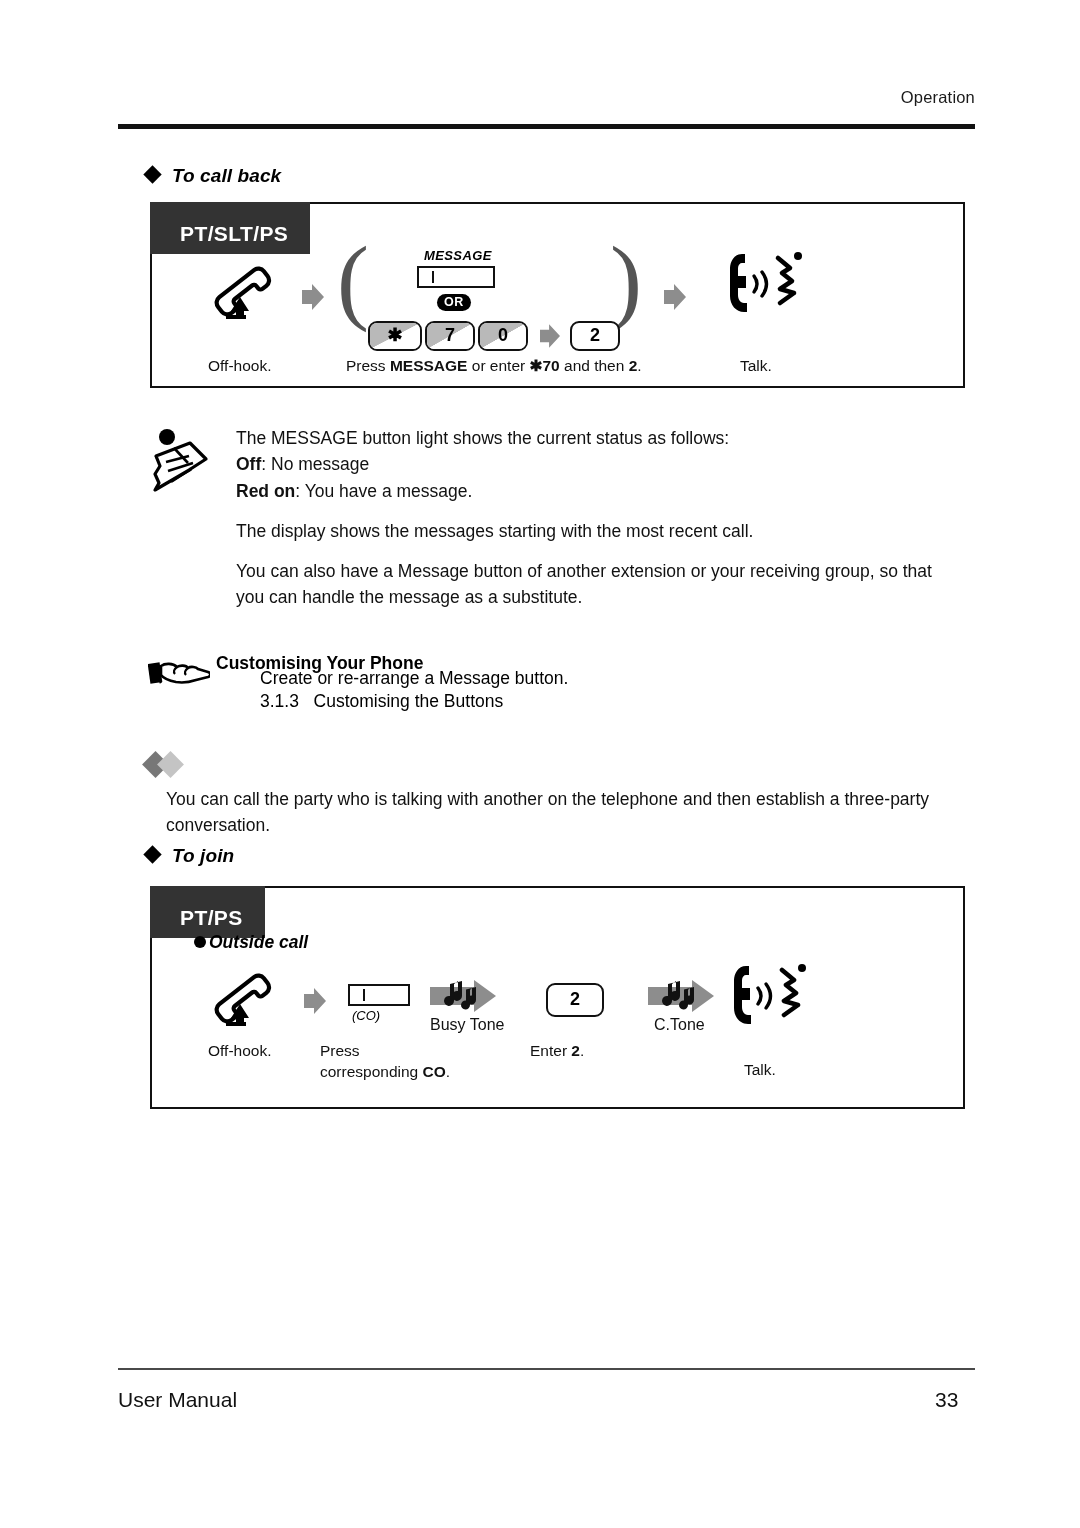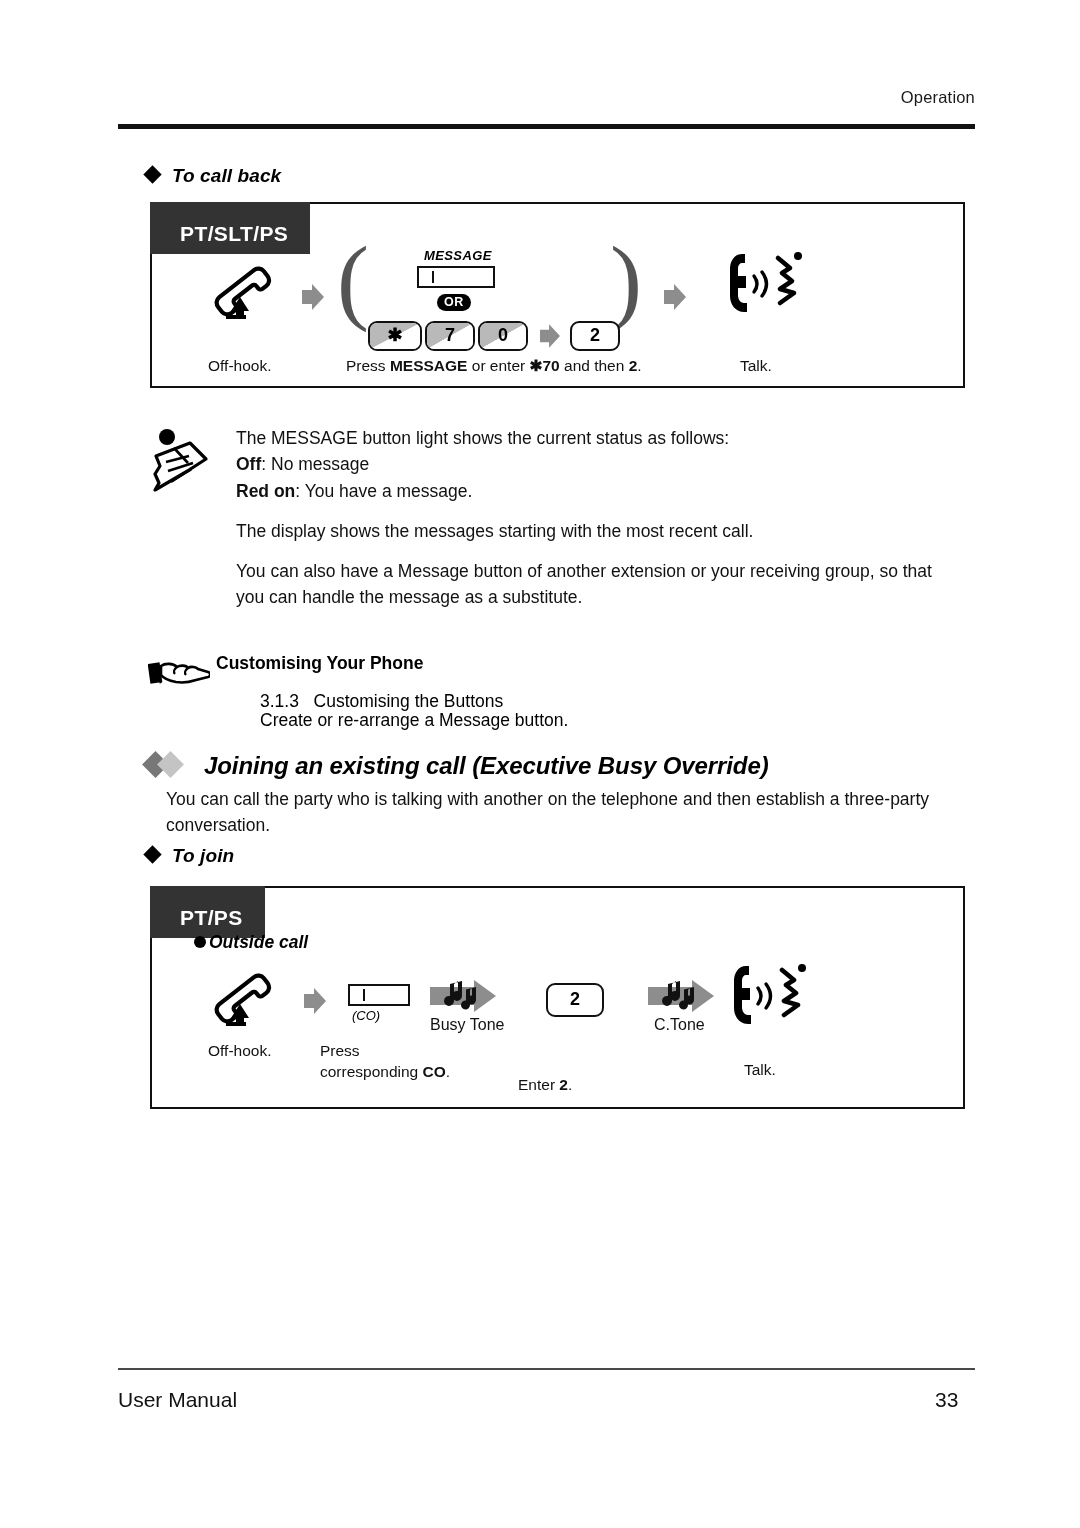--- a/index.html
+++ b/index.html
@@ -387,24 +387,24 @@
       <path d="M13,12 c4,-3 12,-3 16,1 c3,-2 9,-2 11,1 c3,-2 8,-1 10,1 l10,3 c3,1 3,4 0,5 l-12,3 c-6,2 -14,3 -20,2 c-5,-1 -12,-3 -15,-7 z" fill="#fff" stroke="#000" stroke-width="2.6" stroke-linejoin="round"></path>
       <path d="M29,13 c-3,2 -4,5 -2,7" fill="none" stroke="#000" stroke-width="2.2"></path>
       <path d="M40,14 c-3,2 -4,5 -2,7" fill="none" stroke="#000" stroke-width="2.2"></path>
       <path d="M13,12 c-3,5 -3,12 0,17" fill="none" stroke="#000" stroke-width="2.6"></path>
     </svg>
   </div>
   <div class="cust-title" style="left:216px; top:653px;">Customising Your Phone</div>
   <div class="cust-line" style="left:260px; top:688px;">
     <span>3.1.3</span>&nbsp;&nbsp;&nbsp;<span>Customising the Buttons</span>
   </div>
-  <div class="cust-line" style="left:260px; top:707px;">Create or re-arrange a Message button.</div>
+  <div class="cust-line" style="left:260px; top:665px;">Create or re-arrange a Message button.</div>
 
   <div class="feature-heading">
-    <span class="dbl-diamond"><i class="d1"></i><i class="d2"></i></span><span style="margin-left:8px;">Joining an existing call (Executive Busy Override)</span>
+    <span class="dbl-diamond"><i class="d1"></i><i class="d2"></i></span>
   </div>
 
   <div class="feature-desc" style="left:166px; top:786px; width:806px;">You can call the party who is talking with another on the telephone and then establish a three-party conversation.</div>
 
   <div class="sub-heading" style="left:146px; top:845px;">
     <span class="diamond-bullet"></span><span>To join</span>
   </div>
 
   <div class="diagram" style="left:150px; top:886px; width:815px; height:223px;">
 
@@ -463,21 +463,21 @@
         <path d="M56,12 l12,10 l-8,5 l10,8 l-12,8 l14,4 l-14,10" fill="none" stroke="#000" stroke-width="4.6" stroke-linejoin="round" stroke-linecap="round"></path>
         <circle cx="76" cy="10" r="4" fill="#000"></circle>
       </svg>
     </div>
 
     <div class="step-caption" style="left:56px; top:153px;">Off-hook.</div>
     <div class="step-caption" style="left:168px; top:153px;">
       <span>Press</span><br>
       <span>corresponding </span><b>CO</b><span>.</span>
     </div>
-    <div class="step-caption" style="left:366px; top:153px;margin-top:34px;">
+    <div class="step-caption" style="left:378px; top:153px;">
       <span>Enter </span><b>2</b><span>.</span>
     </div>
     <div class="step-caption" style="left:592px; top:172px;">Talk.</div>
   </div>
 
   <div class="footer-rule"></div>
   <div class="footer-left">User Manual</div>
   <div class="footer-right">33</div>
 
 </div>

